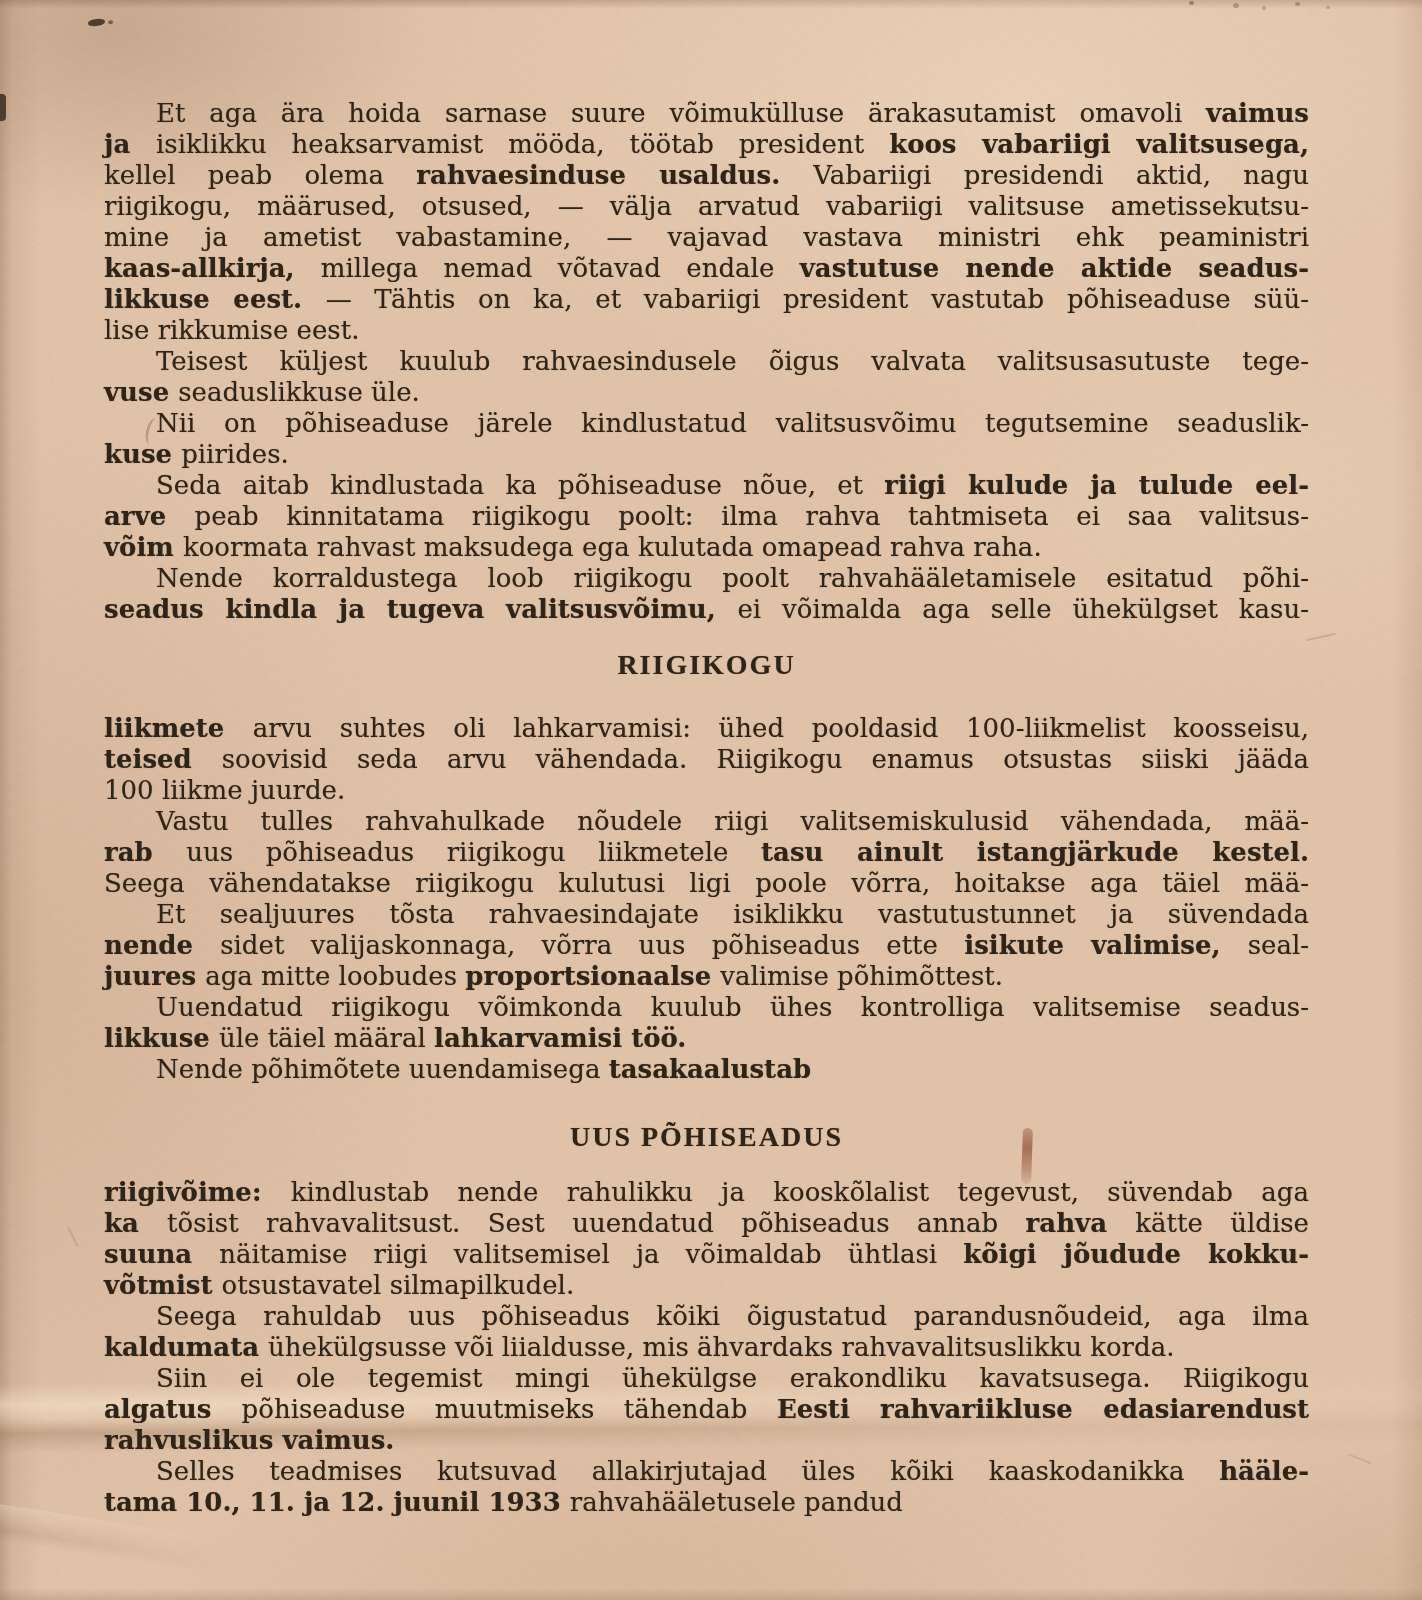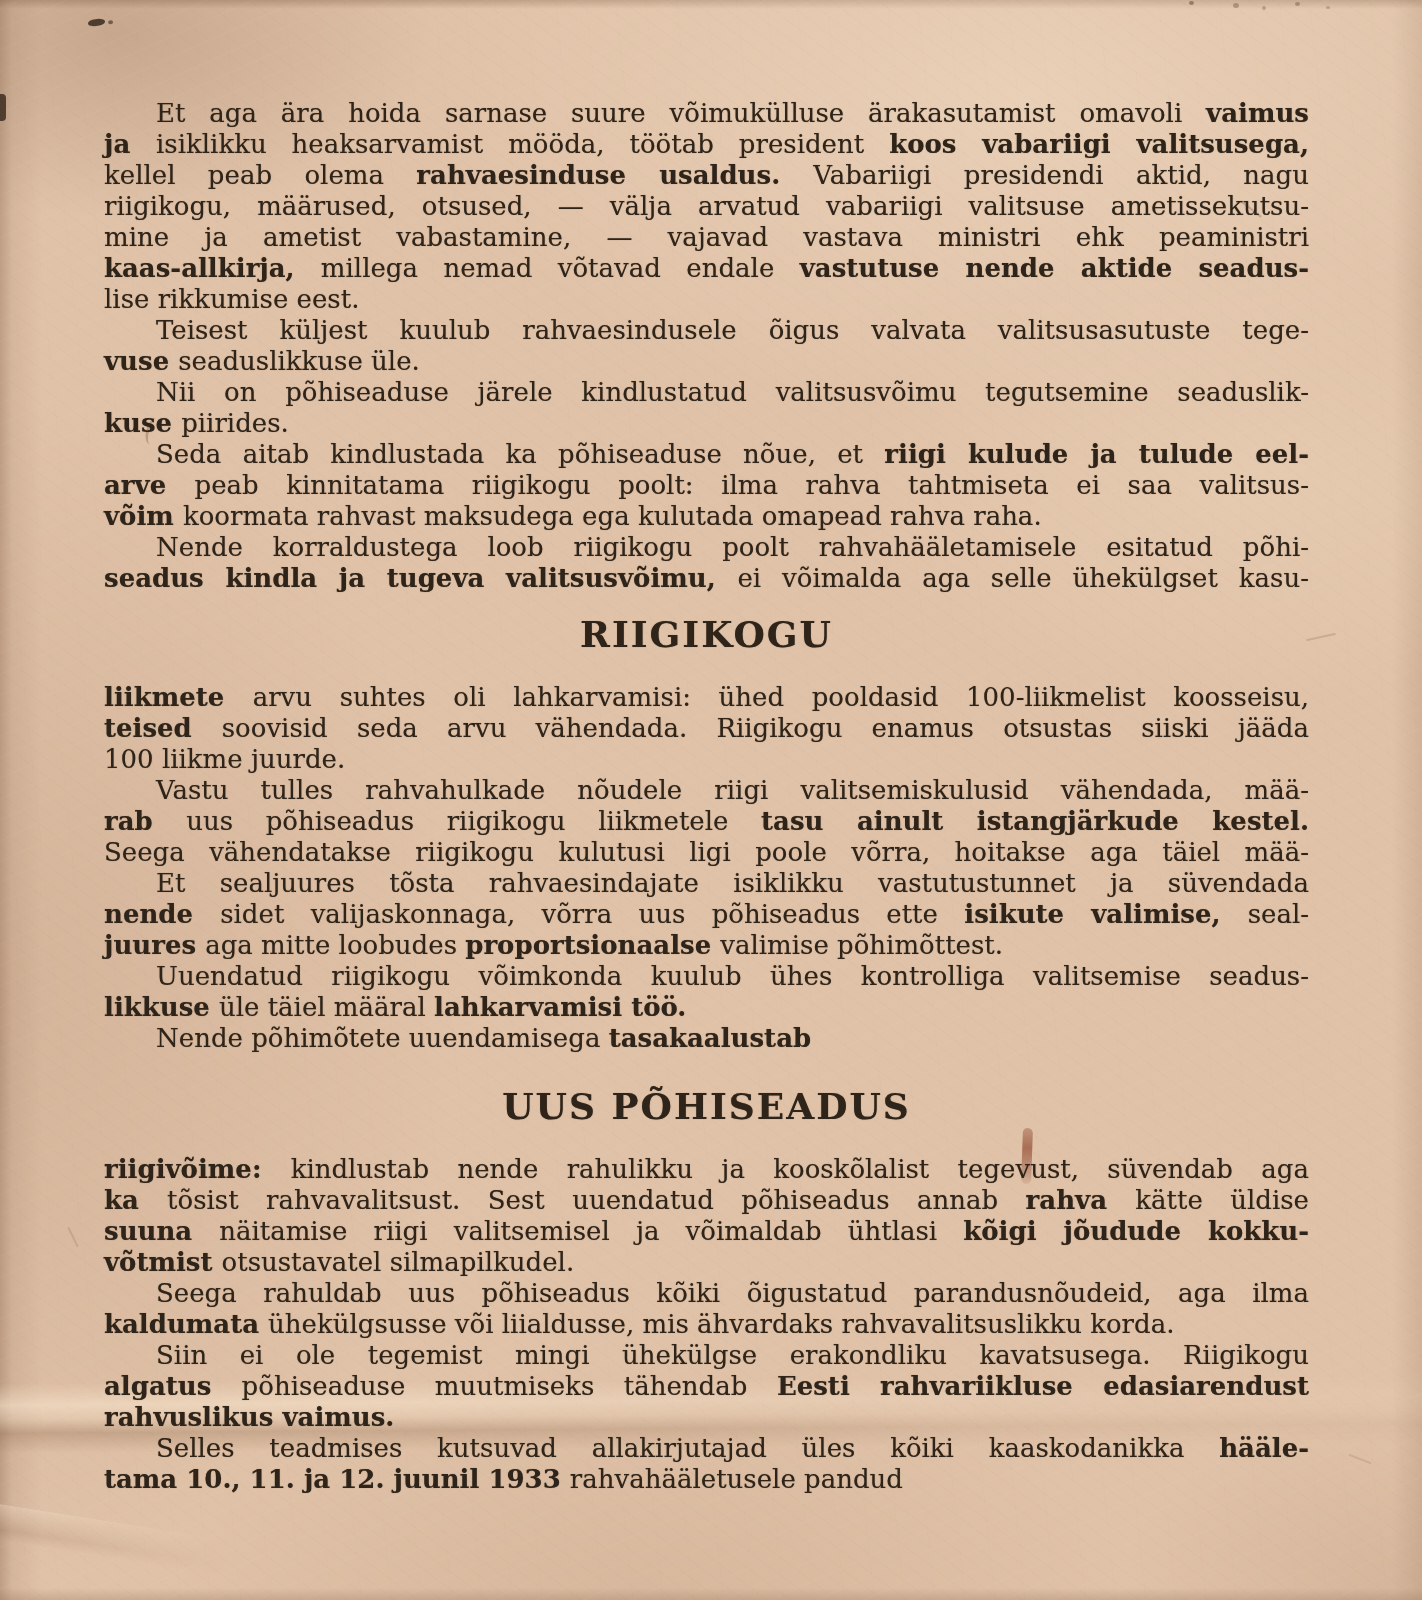--- a/index.html
+++ b/index.html
@@ -77,24 +77,24 @@
     position:absolute;left:104px;top:98px;width:1205px;
     color:var(--ink,#2f2419);
     font-size:26px;line-height:31px;
     text-shadow:0 0 1px rgba(51,38,25,0.45);
   }
   .line{text-align:justify;text-align-last:justify;}
   .line.last{text-align-last:left;}
   .line.indent{text-indent:52px;}
   .b{font-weight:bold;}
   .heading{
-    text-align:center;font-weight:bold;font-size:36px;line-height:36px;letter-spacing:2px;
+    text-align:center;font-weight:bold;font-size:28px;line-height:36px;letter-spacing:2px;font-family:Liberation Serif, serif;
   }
   .heading-riigikogu{margin-top:22px;margin-bottom:30px;}
-  .heading-uus-pohiseadus{margin-top:34px;margin-bottom:30px;}
+  .heading-uus-pohiseadus{margin-top:34px;margin-bottom:22px;}
 </style>
 </head>
 <body>
 
 <div class="paper"></div>
 <div class="grain"></div>
 <div class="crease"></div>
 <div class="crease-corner"></div>
 <div class="speck-dash"></div>
 <div class="edge-mark"></div>
@@ -113,20 +113,21 @@
 <div class="fiber f4"></div>
 
 <div class="content">
     <div class="paragraph">
       <div class="line indent"><span>Et aga ära hoida sarnase suure võimukülluse ärakasutamist omavoli </span><span class="b">vaimus</span></div>
       <div class="line"><span class="b">ja </span><span>isiklikku heaksarvamist mööda, töötab president </span><span class="b">koos vabariigi valitsusega,</span></div>
       <div class="line"><span>kellel peab olema </span><span class="b">rahvaesinduse usaldus. </span><span>Vabariigi presidendi aktid, nagu</span></div>
       <div class="line"><span>riigikogu, määrused, otsused, — välja arvatud vabariigi valitsuse ametissekutsu-</span></div>
       <div class="line"><span>mine ja ametist vabastamine, — vajavad vastava ministri ehk peaministri</span></div>
       <div class="line"><span class="b">kaas-allkirja, </span><span>millega nemad võtavad endale </span><span class="b">vastutuse nende aktide seadus-</span></div>
+      <div class="line"><span class="b">likkuse eest. </span><span>— Tähtis on ka, et vabariigi president vastutab põhiseaduse süü-</span></div>
       <div class="line last"><span>lise rikkumise eest.</span></div>
     </div>
     <div class="paragraph">
       <div class="line indent"><span>Teisest küljest kuulub rahvaesindusele õigus valvata valitsusasutuste tege-</span></div>
       <div class="line last"><span class="b">vuse </span><span>seaduslikkuse üle.</span></div>
     </div>
     <div class="paragraph">
       <div class="line indent"><span>Nii on põhiseaduse järele kindlustatud valitsusvõimu tegutsemine seaduslik-</span></div>
       <div class="line last"><span class="b">kuse </span><span>piirides.</span></div>
     </div>

